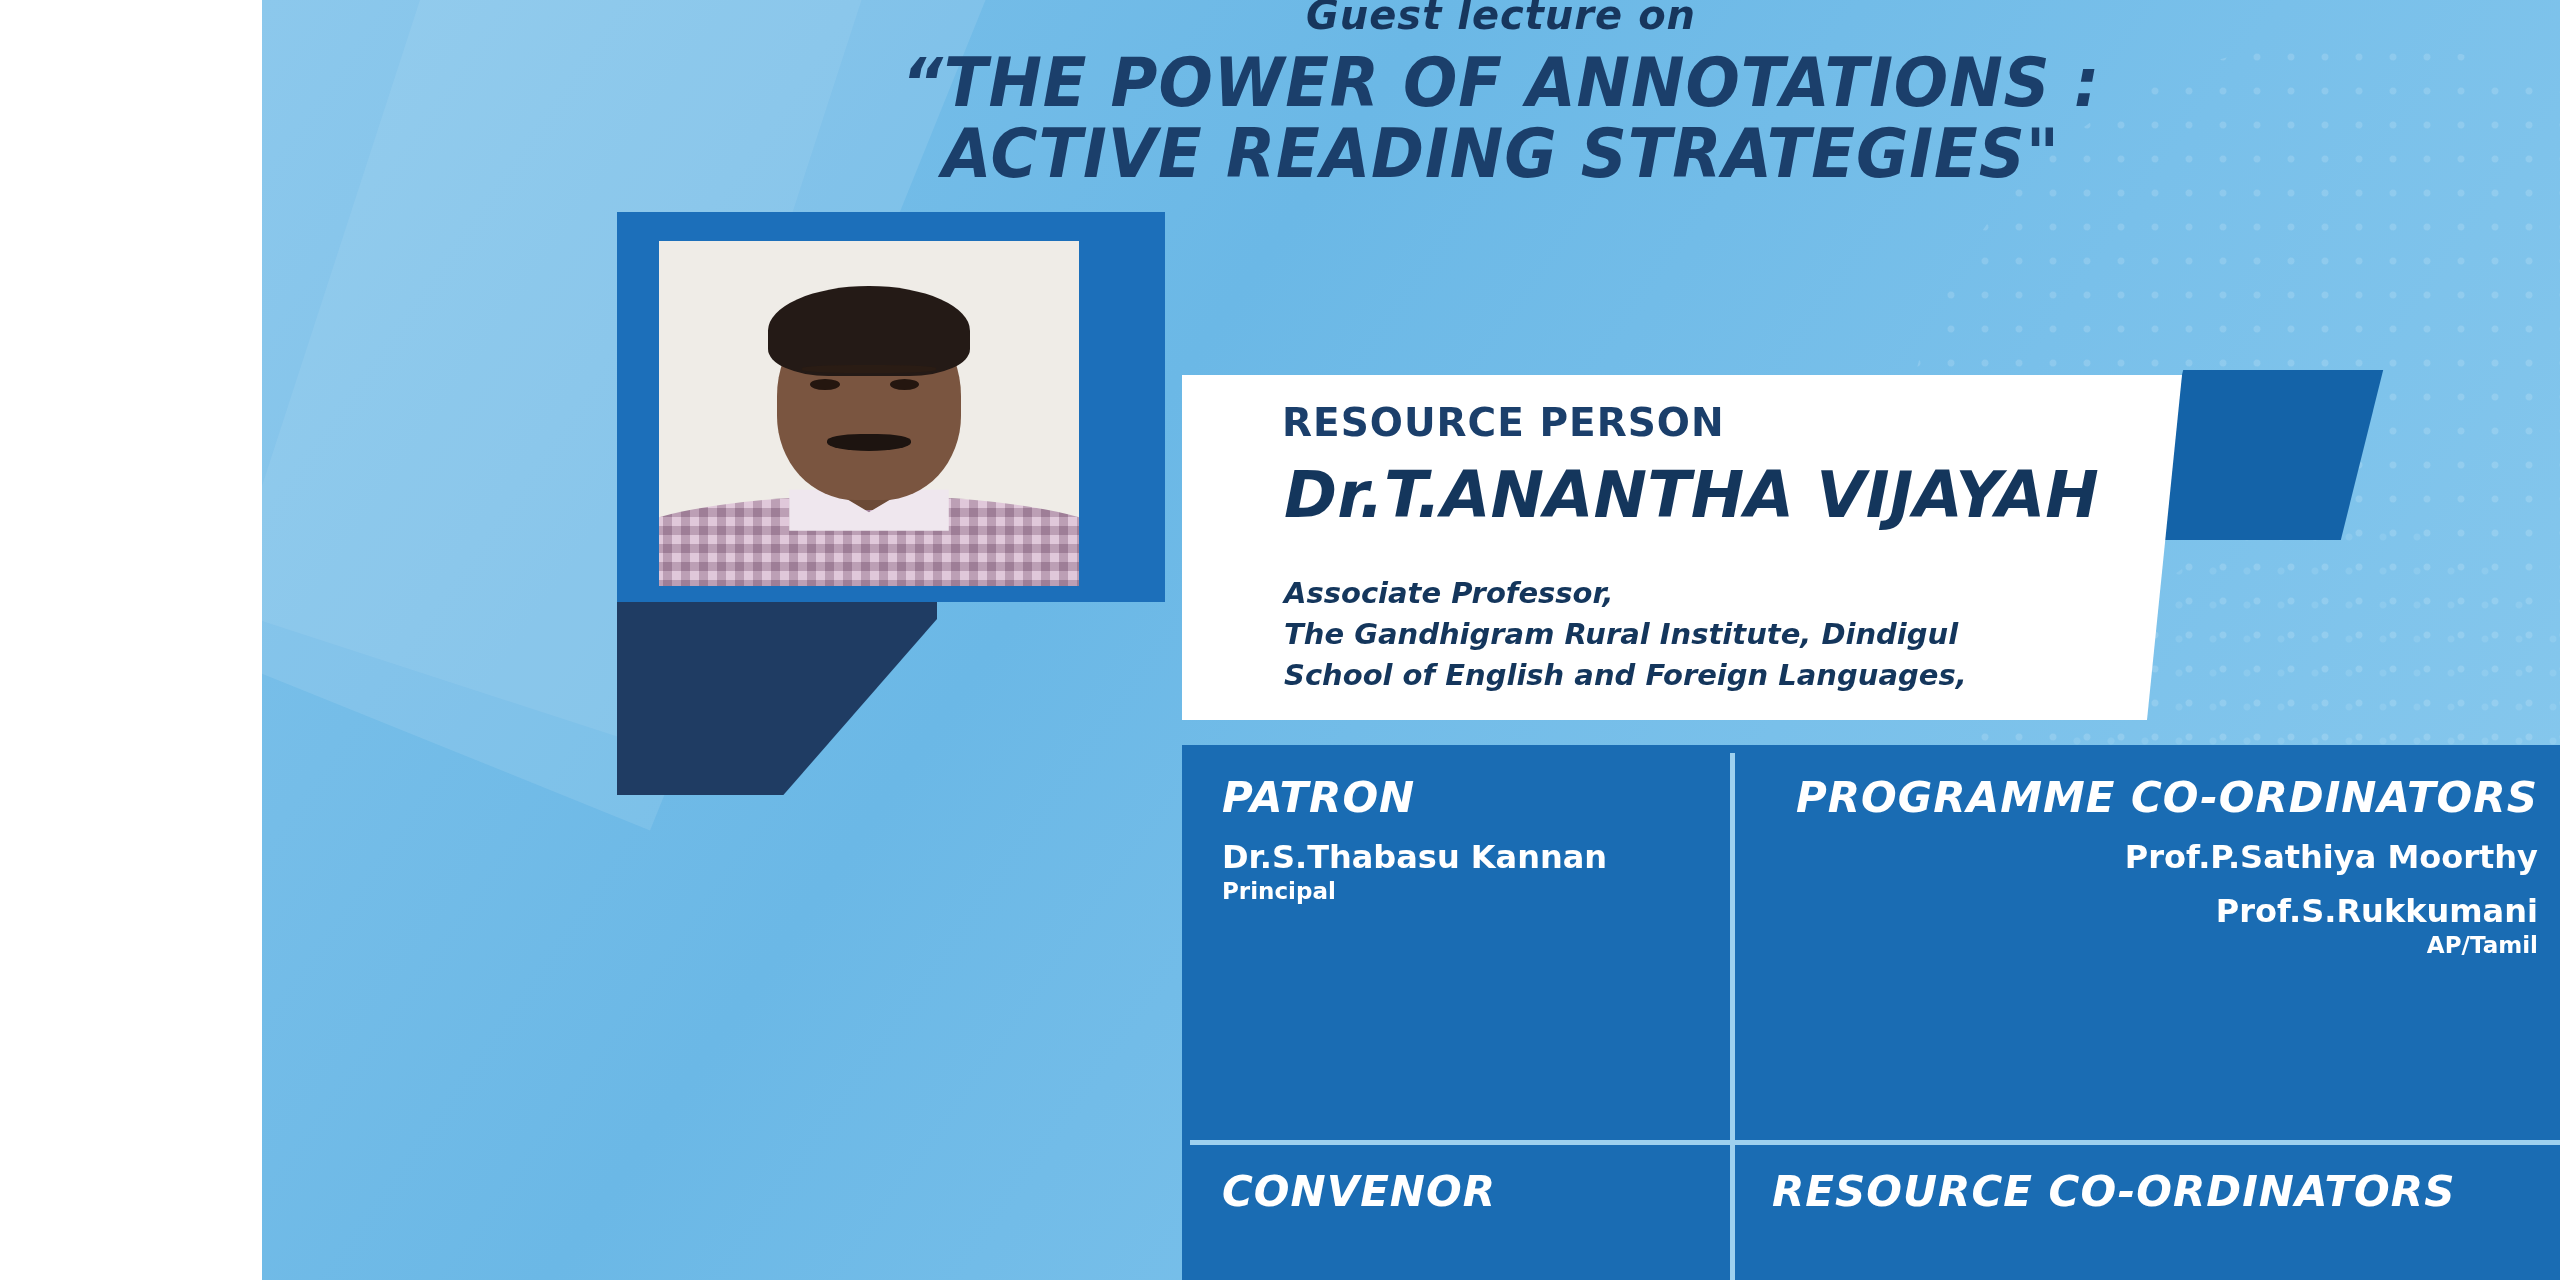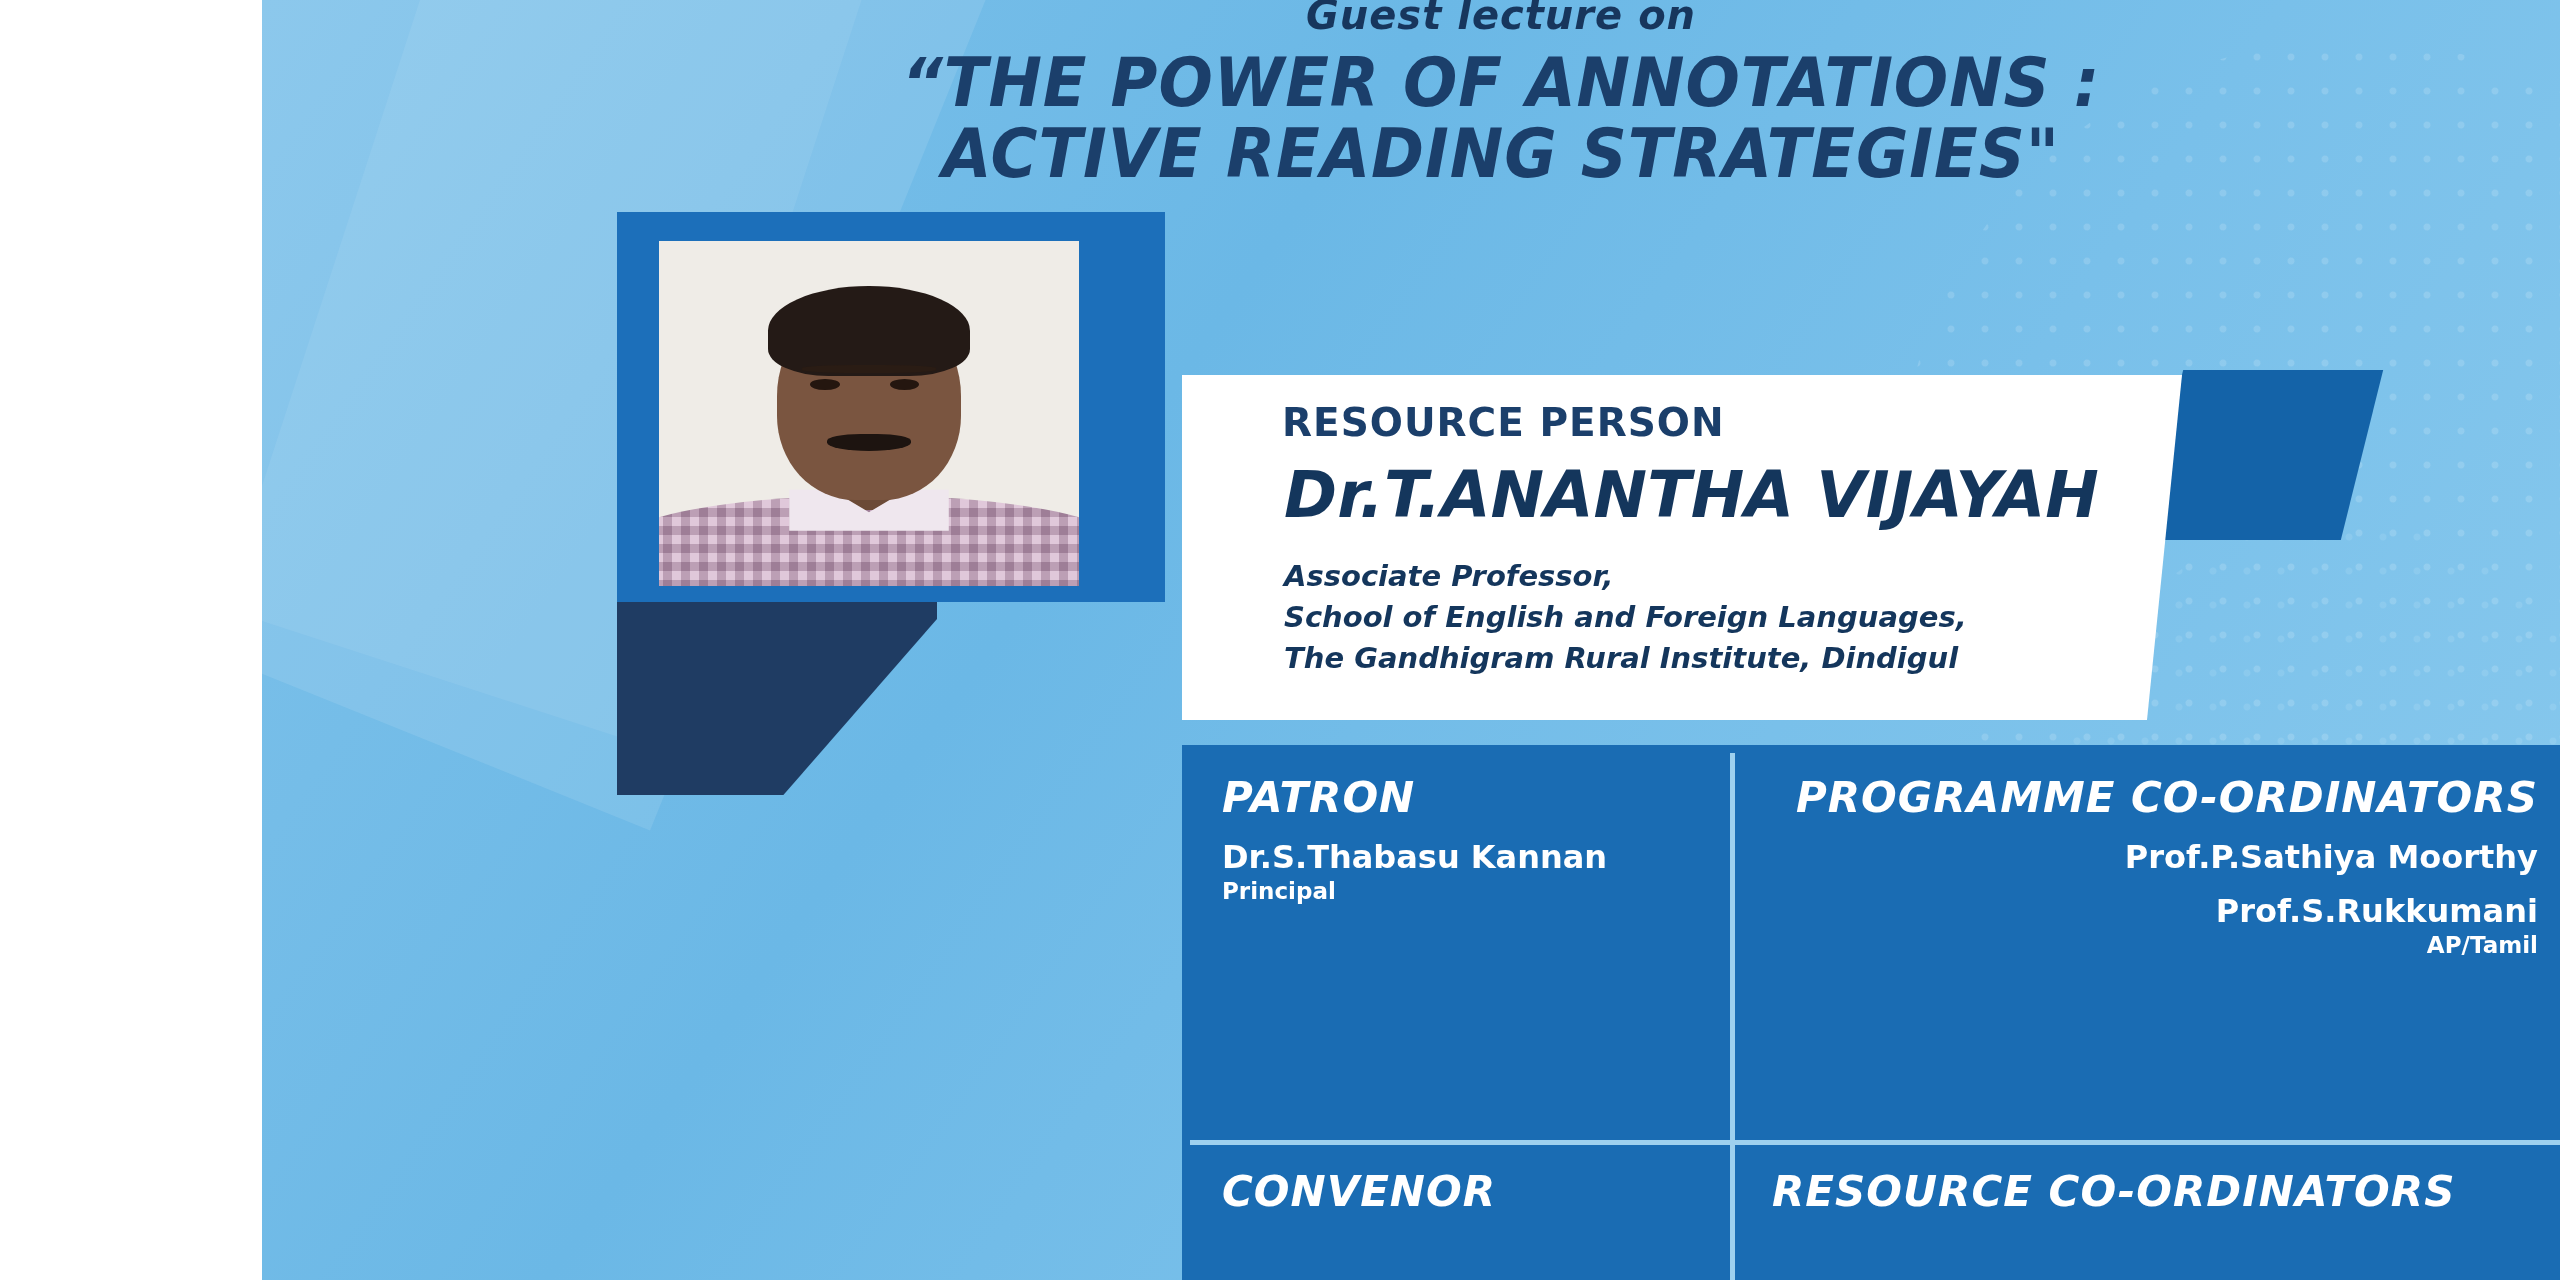--- a/index.html
+++ b/index.html
@@ -206,21 +206,21 @@
     font-family: "DejaVu Sans", sans-serif;
     font-style: italic;
     font-weight: bold;
     font-size: 64px;
     letter-spacing: 0px;
     color: #14365c;
   }
   .rp-sub {
     position: absolute;
     left: 1022px;
-    top: 556px;
+    top: 573px;
     font-family: "DejaVu Sans", sans-serif;
     font-style: italic;
     font-weight: bold;
     font-size: 29px;
     line-height: 1.42;
     color: #14365c;
   }
 
   
   .grid-panel {
@@ -309,22 +309,22 @@
         <div class="p-mous"></div>
       </div>
     </div>
 
     <div class="rp-accent"></div>
     <div class="rp-band"></div>
     <div class="rp-label">RESOURCE PERSON</div>
     <div class="rp-name">Dr.T.ANANTHA VIJAYAH</div>
     <div class="rp-sub">
       <div>Associate Professor,</div>
+      <div>The Gandhigram Rural Institute, Dindigul</div>
       <div>School of English and Foreign Languages,</div>
-      <div>The Gandhigram Rural Institute, Dindigul</div>
     </div>
 
     <div class="grid-panel">
       <div class="grid-vline"></div>
       <div class="grid-hline"></div>
 
       <div class="cell c-patron">
         <div class="cell-head">PATRON</div>
         <div class="name-block">
           <div class="cell-name">Dr.S.Thabasu Kannan</div>

